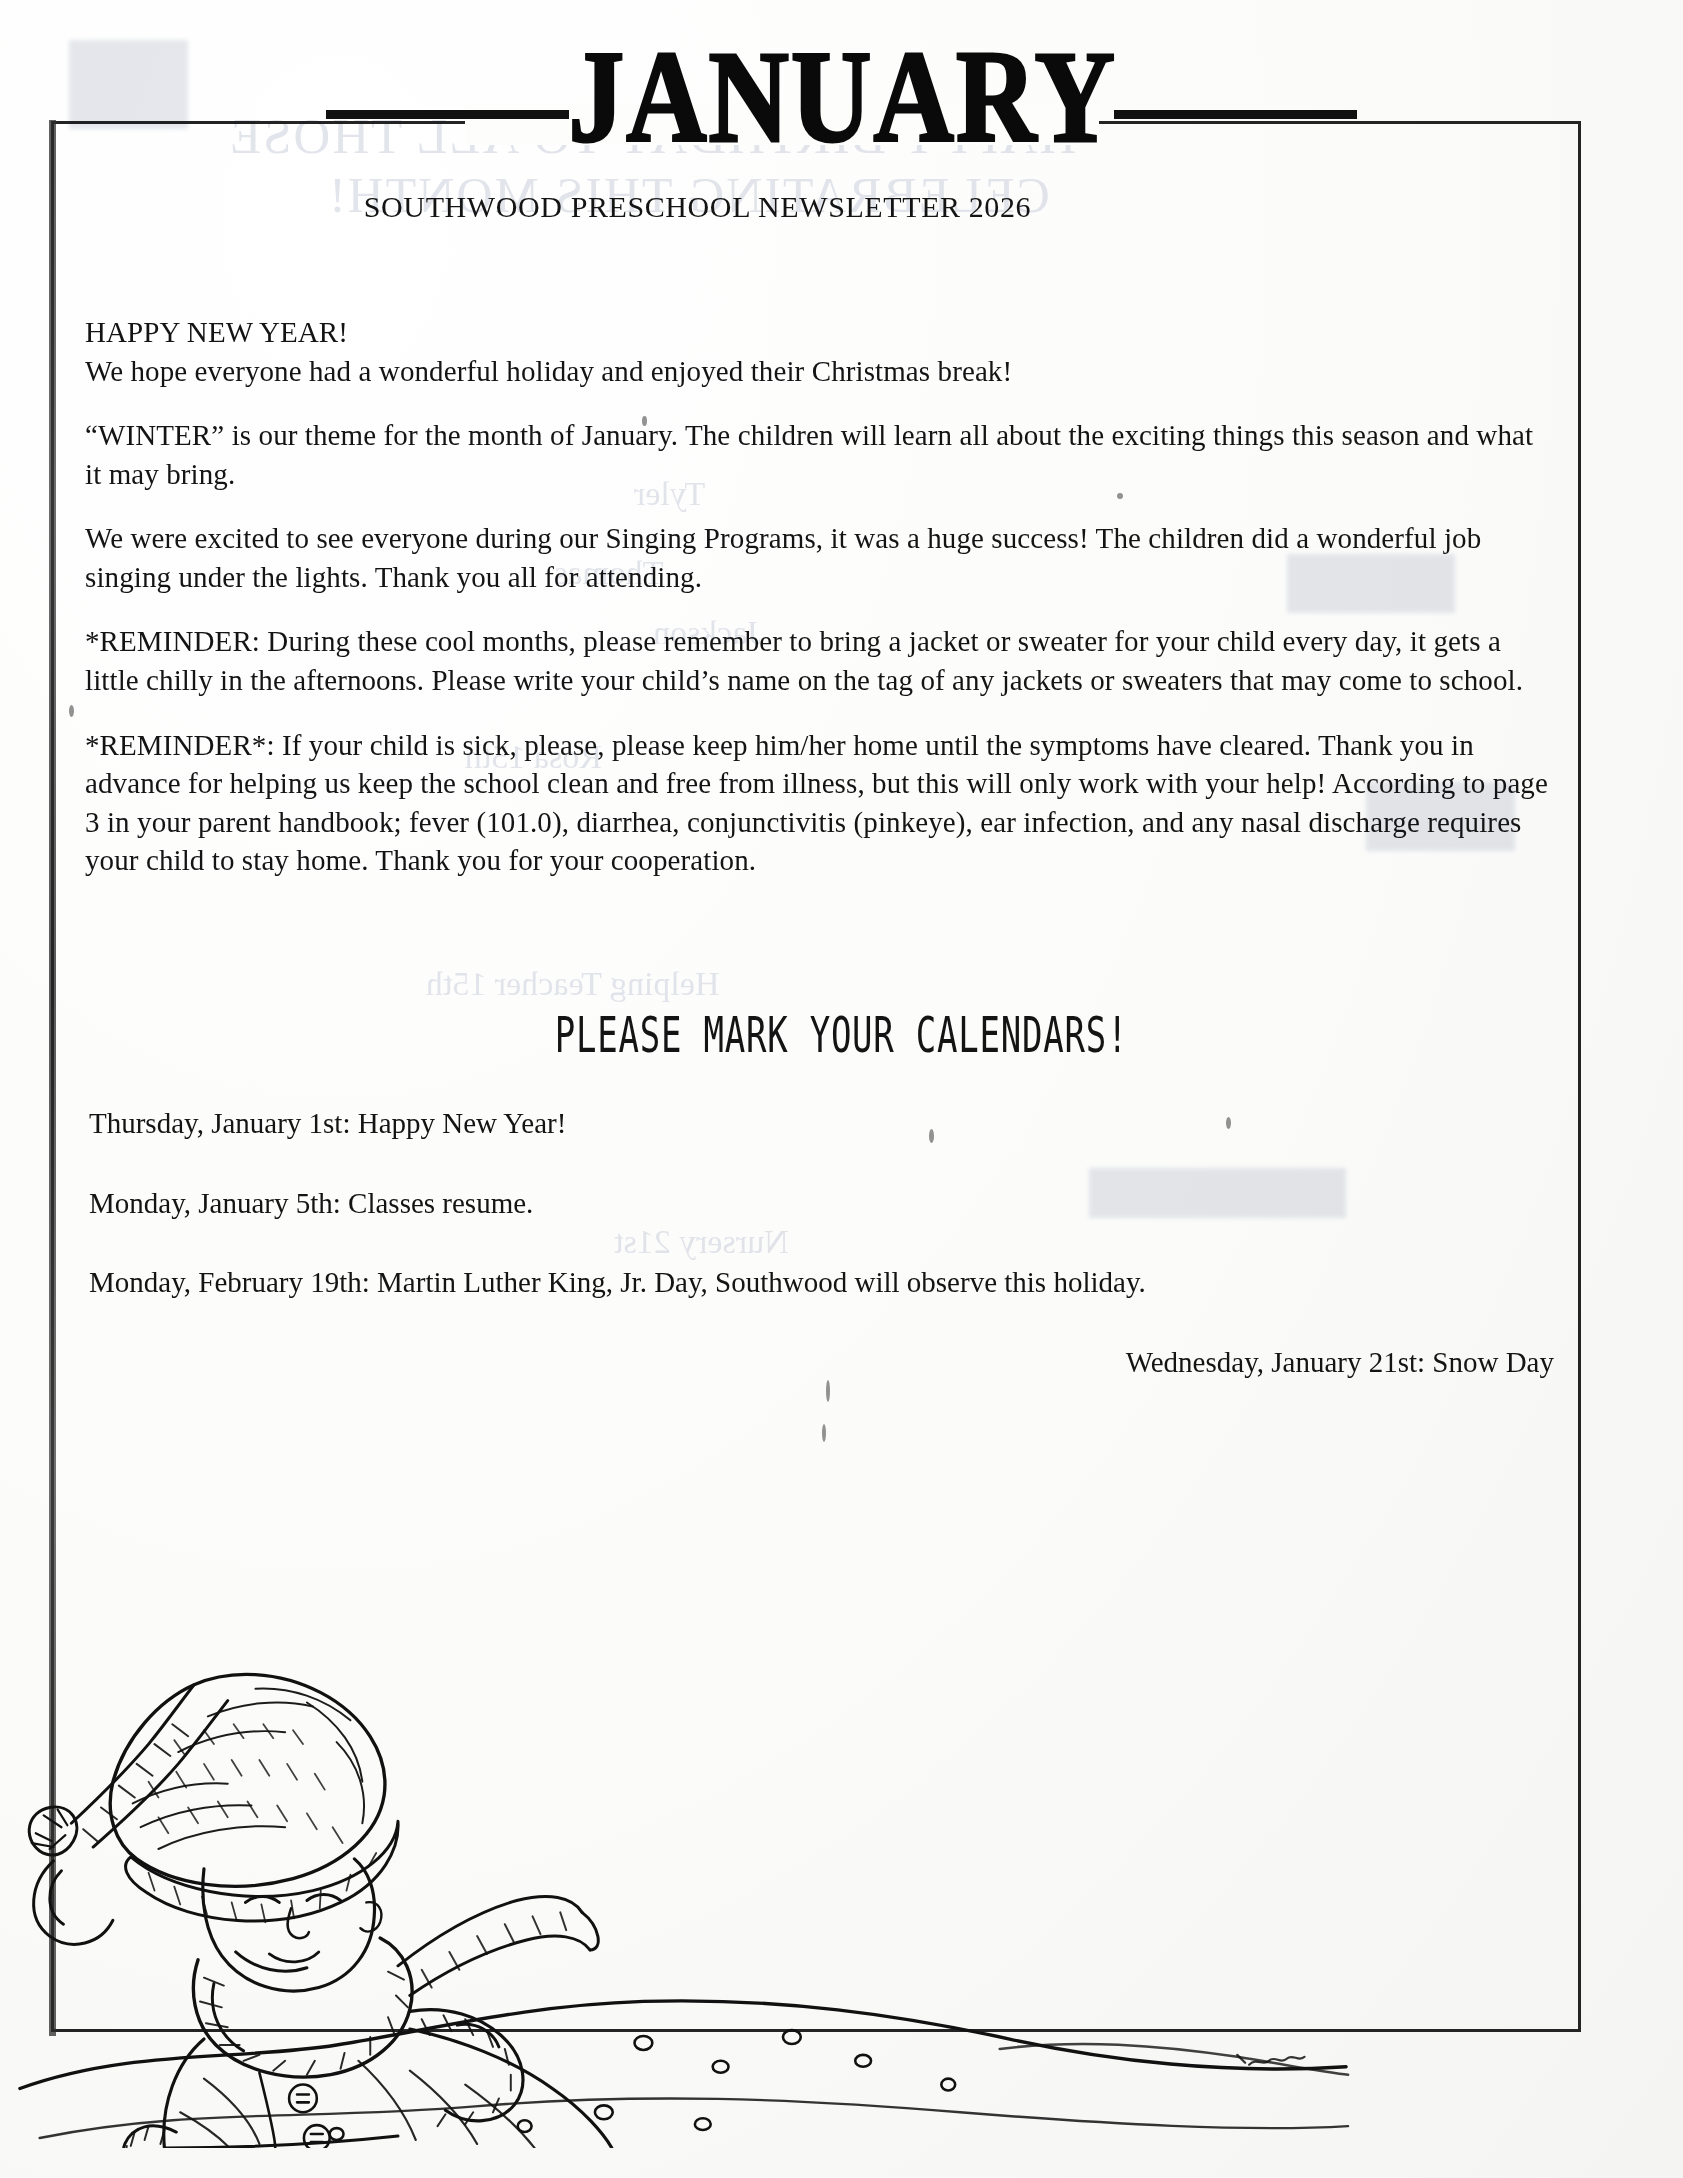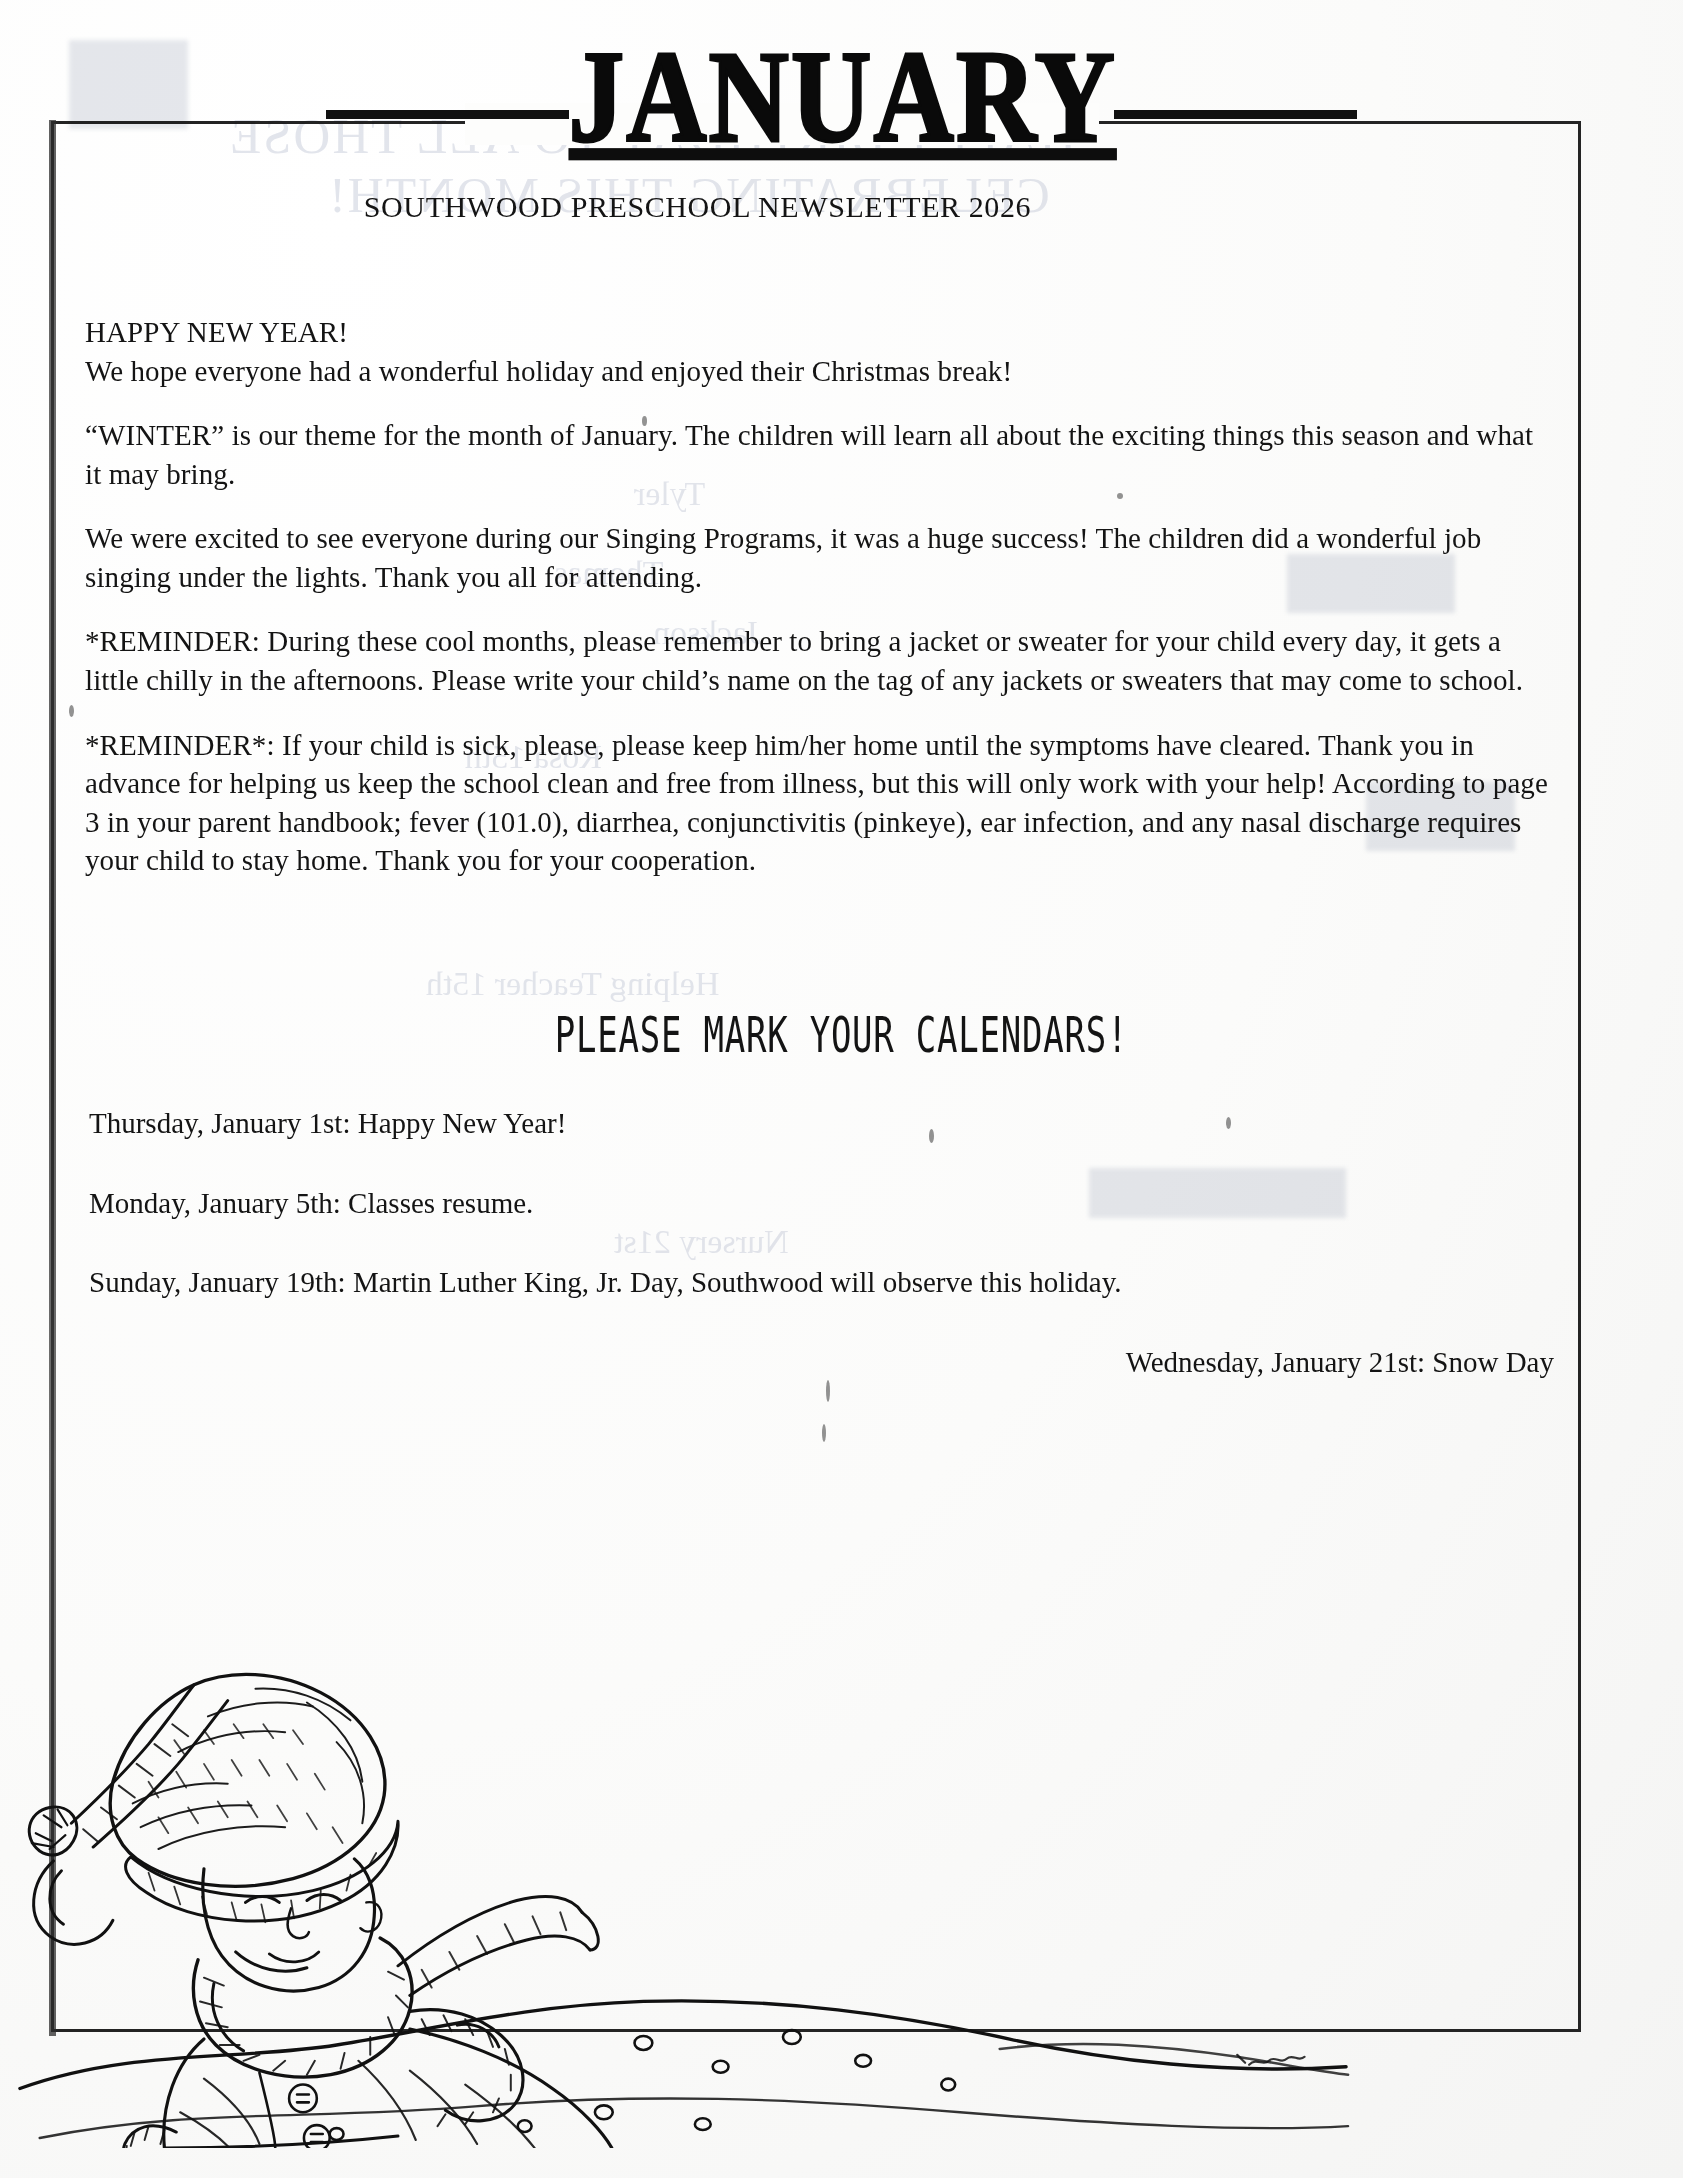--- a/index.html
+++ b/index.html
@@ -42,21 +42,21 @@
     transform:scaleX(-1);
     font-family:"Liberation Serif","DejaVu Serif",serif;
     white-space:nowrap;
     pointer-events:none;
     filter:blur(0.4px);
   }
 
   
   .masthead{
     position:absolute;left:0;top:38px;width:1683px;height:119px;
-    display:flex;align-items:center;justify-content:center;text-decoration:underline;
+    display:flex;align-items:center;justify-content:center;
   }
   .rule{
     height:9px;background:#111;flex:0 0 auto;
   }
   .rule-l{width:243px;margin-right:10px;margin-top:34px;}
   .rule-r{width:243px;margin-left:8px;margin-top:34px;}
   .month-title{
     font-family:"Liberation Serif","DejaVu Serif",serif;
     font-weight:bold;
     font-size:107px;
@@ -155,21 +155,21 @@
   <p class="para">We were excited to see everyone during our Singing Programs, it was a huge success! The children did a wonderful job singing under the lights. Thank you all for attending.</p>
   <p class="para">*REMINDER:  During these cool months, please remember to bring a jacket or sweater for your child every day, it gets a little chilly in the afternoons. Please write your child’s name on the tag of any jackets or sweaters that may come to school.</p>
   <p class="para">*REMINDER*: If your child is sick, please, please keep him/her home until the symptoms have cleared. Thank you in advance for helping us keep the school clean and free from illness, but this will only work with your help! According to page 3 in your parent handbook; fever (101.0), diarrhea, conjunctivitis (pinkeye), ear infection, and any nasal discharge requires your child to stay home. Thank you for your cooperation.</p>
 </div>
 
 <div class="cal-head">PLEASE MARK YOUR CALENDARS!</div>
 
 <div class="events">
   <p class="event">Thursday, January 1st: Happy New Year!</p>
   <p class="event">Monday, January 5th: Classes resume.</p>
-  <p class="event">Sunday, January 19th: Martin Luther King, Jr. Day, Southwood will observe this holiday.</p>
+  <p class="event">Monday, February 19th: Martin Luther King, Jr. Day, Southwood will observe this holiday.</p>
   <p class="event center">Wednesday, January 21st: Snow Day</p>
 </div>
 
 <div class="art">
 <svg viewBox="0 0 1360 700" xmlns="http://www.w3.org/2000/svg">
   <g fill="none" stroke="#111" stroke-width="3" stroke-linecap="round" stroke-linejoin="round">
 
     <path d="M10 640 C 120 600, 230 612, 330 596 C 430 580, 520 556, 640 552
              C 780 548, 900 566, 1010 590 C 1110 612, 1230 626, 1350 618" stroke-width="3.4"></path>
     <path d="M30 690 C 180 660, 300 672, 470 658 C 640 644, 790 650, 960 664

